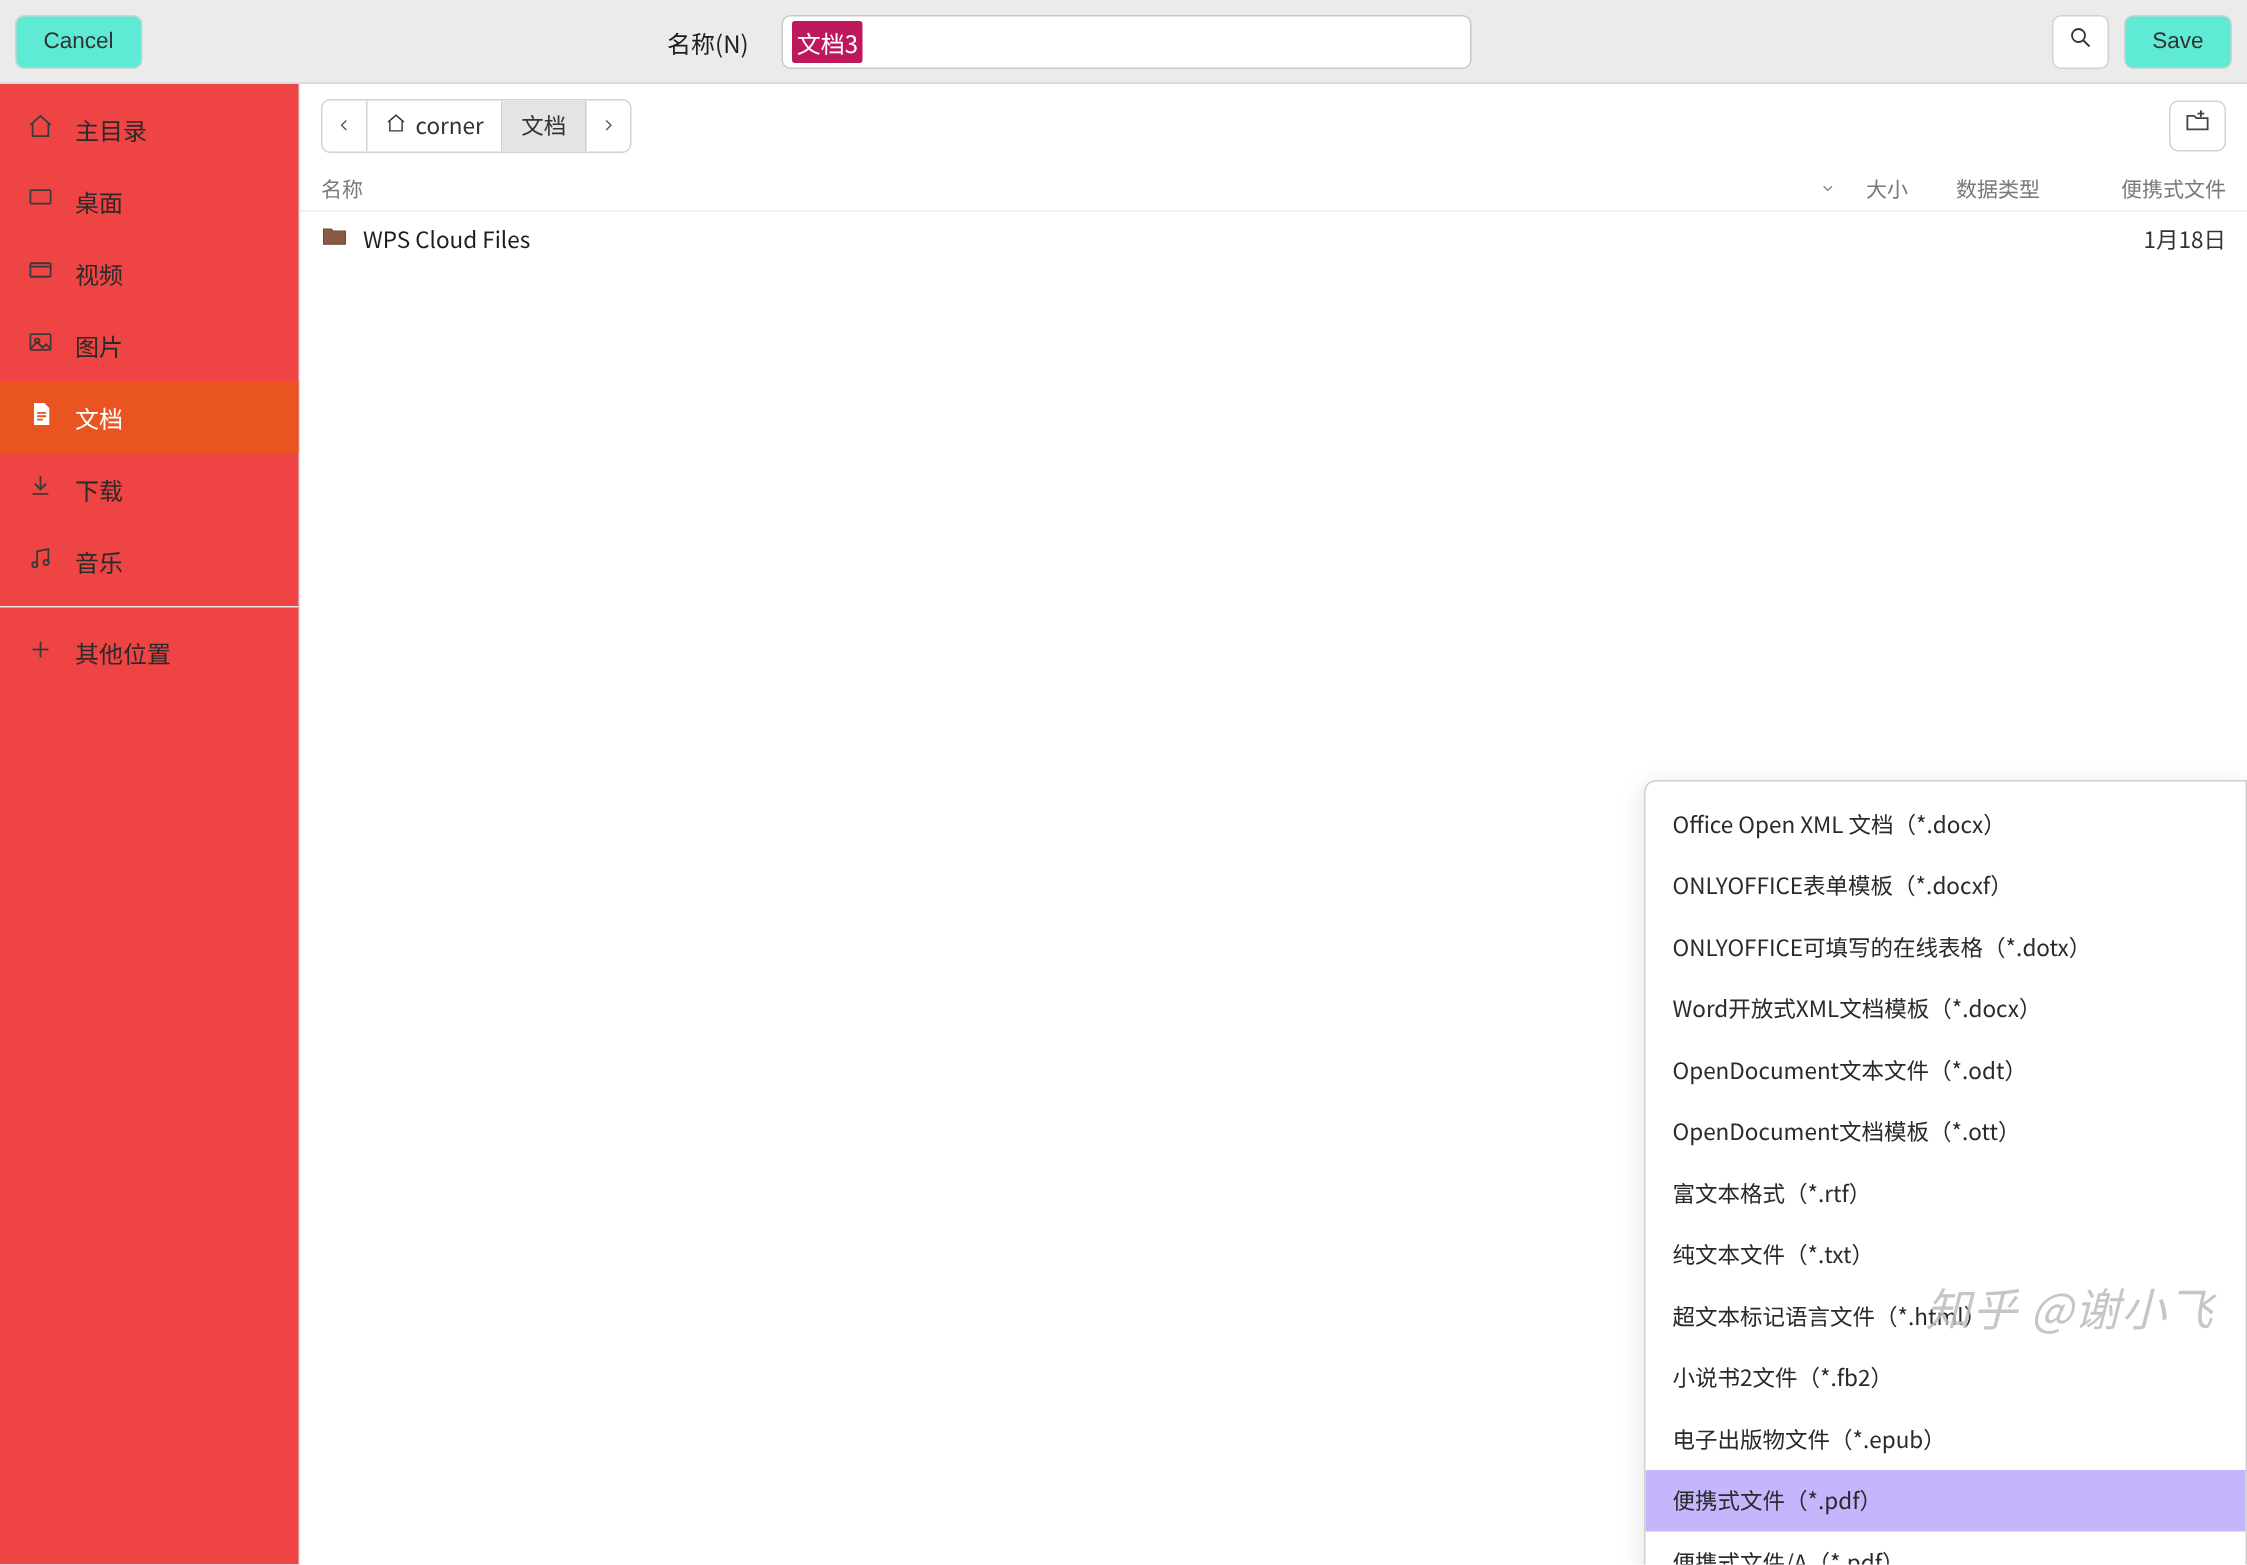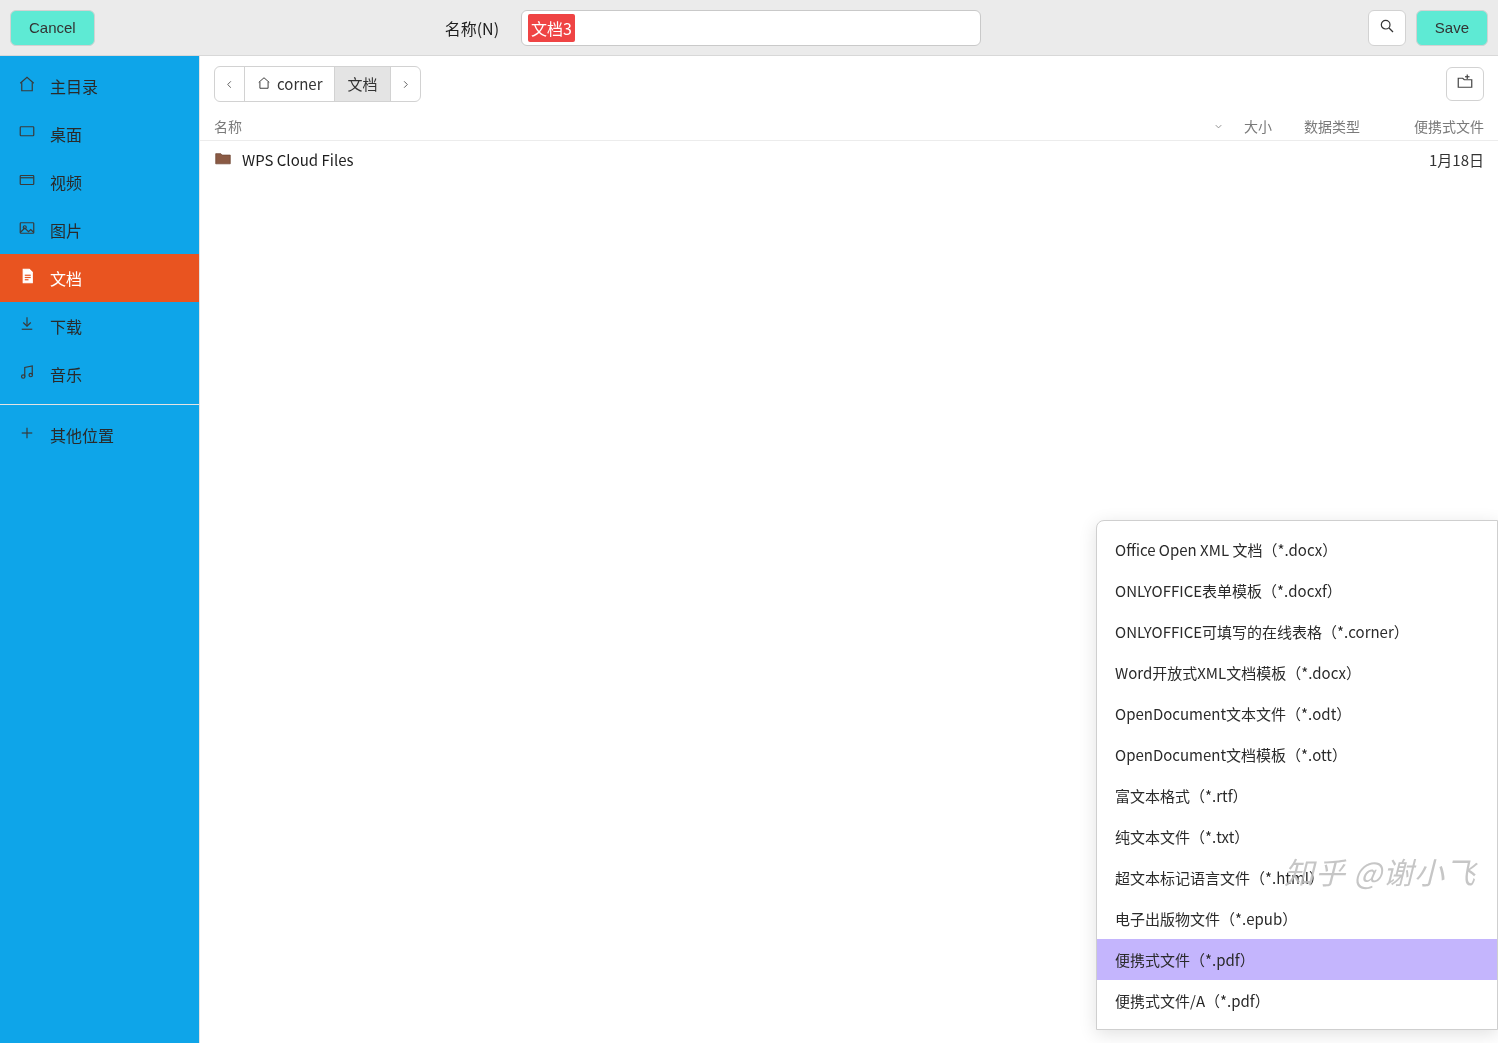--- a/index.html
+++ b/index.html
@@ -43,21 +43,21 @@
   flex: 0 0 460px;
   height: 36px;
   background: #fff;
   border: 1px solid #c9c9c9;
   border-radius: 6px;
   display: flex;
   align-items: center;
   padding: 0 6px;
 }
 .name-input-sel {
-  background: #ef4444;
+  background: #be185d;
   color: #fff;
   padding: 2px 3px;
   font-size: 16px;
   border-radius: 2px;
   white-space: pre;
 }
 .header .spacer-right { flex: 1; }
 .icon-btn {
   width: 38px; height: 36px;
   background:#fff; border:1px solid #d2d2d2; border-radius:6px;
@@ -68,21 +68,21 @@
 
 
 .body {
   display:flex;
   height: calc(100% - 56px);
 }
 
 
 .sidebar {
   width: 200px;
-  background: #0ea5e9;
+  background: #ef4444;
   border-right: 1px solid #e3e3e3;
   padding-top: 6px;
 }
 .side-item {
   height: 48px;
   display:flex;
   align-items:center;
   gap: 14px;
   padding: 0 18px;
   font-size: 16px;
@@ -403,27 +403,28 @@
           </span>
           <span>WPS Cloud Files</span>
         </div>
         <div class="r-date">1月18日</div>
       </div>
     </div>
 
     <div class="type-menu">
       <div class="mi"><span>Office Open XML 文档（*.docx）</span></div>
       <div class="mi"><span>ONLYOFFICE表单模板（*.docxf）</span></div>
-      <div class="mi"><span>ONLYOFFICE可填写的在线表格（*.corner）</span></div>
+      <div class="mi"><span>ONLYOFFICE可填写的在线表格（*.dotx）</span></div>
       <div class="mi"><span>Word开放式XML文档模板（*.docx）</span></div>
       <div class="mi"><span>OpenDocument文本文件（*.odt）</span></div>
       <div class="mi"><span>OpenDocument文档模板（*.ott）</span></div>
       <div class="mi"><span>富文本格式（*.rtf）</span></div>
       <div class="mi"><span>纯文本文件（*.txt）</span></div>
       <div class="mi"><span>超文本标记语言文件（*.html）</span></div>
+      <div class="mi"><span>小说书2文件（*.fb2）</span></div>
       <div class="mi"><span>电子出版物文件（*.epub）</span></div>
       <div class="mi hl"><span>便携式文件（*.pdf）</span></div>
       <div class="mi"><span>便携式文件/A（*.pdf）</span></div>
     </div>
 
     <div class="watermark">知乎 @谢小飞</div>
 
   </div>
 </div>
 

